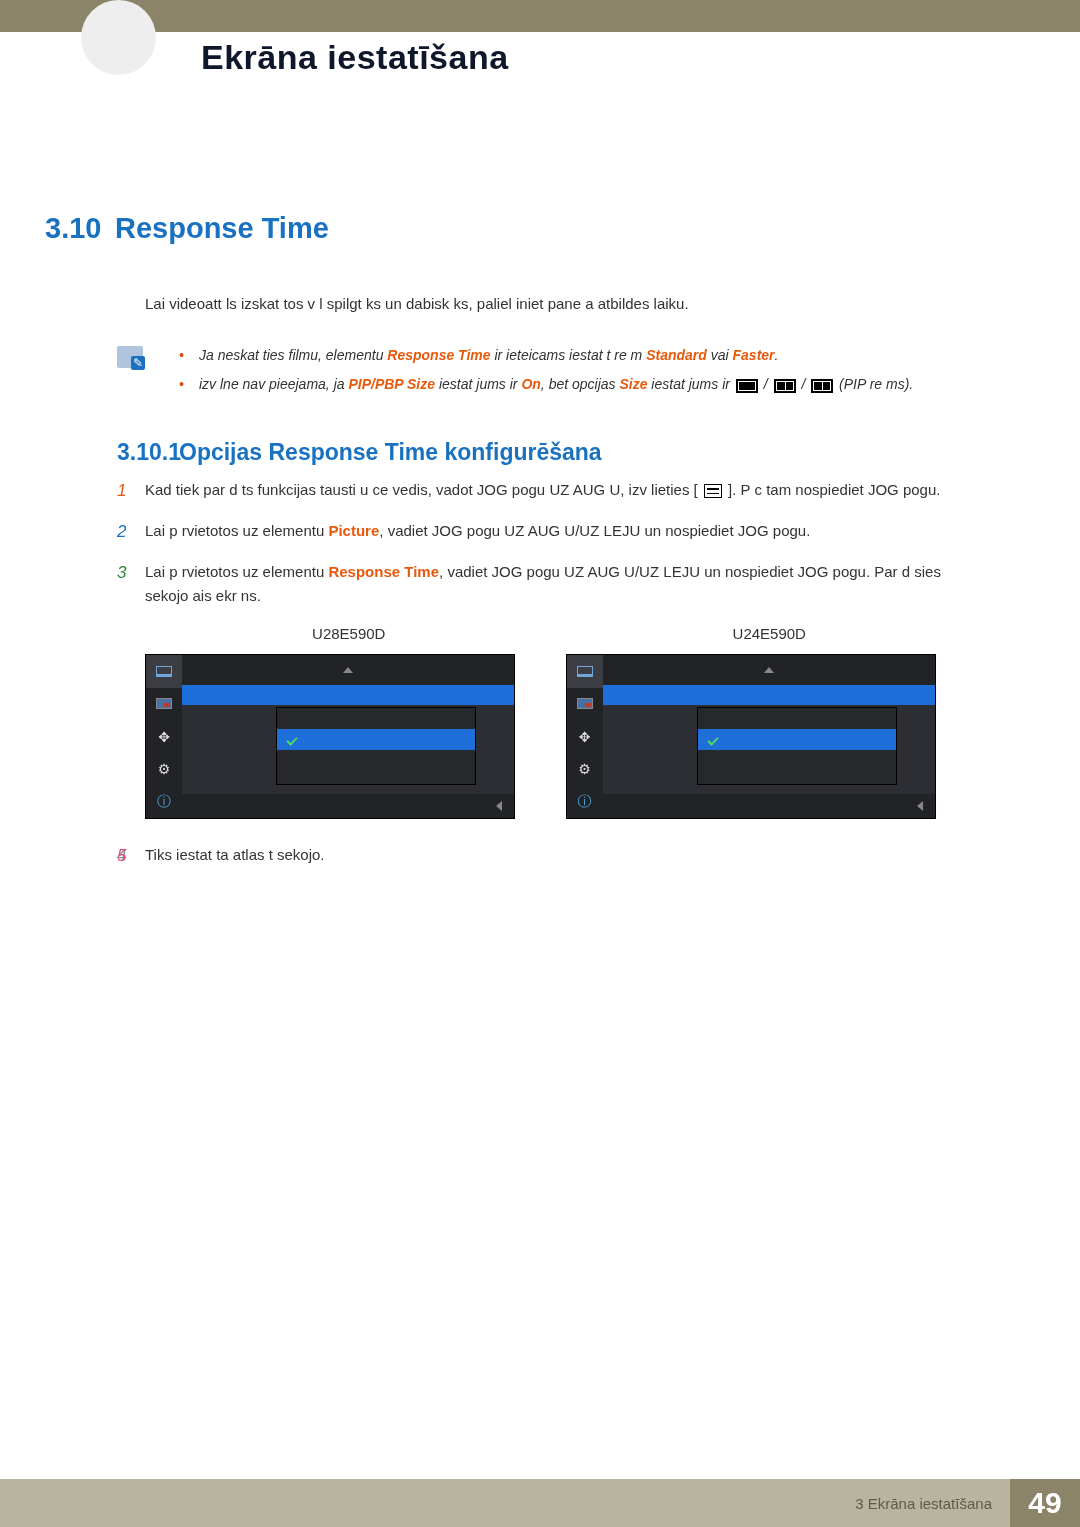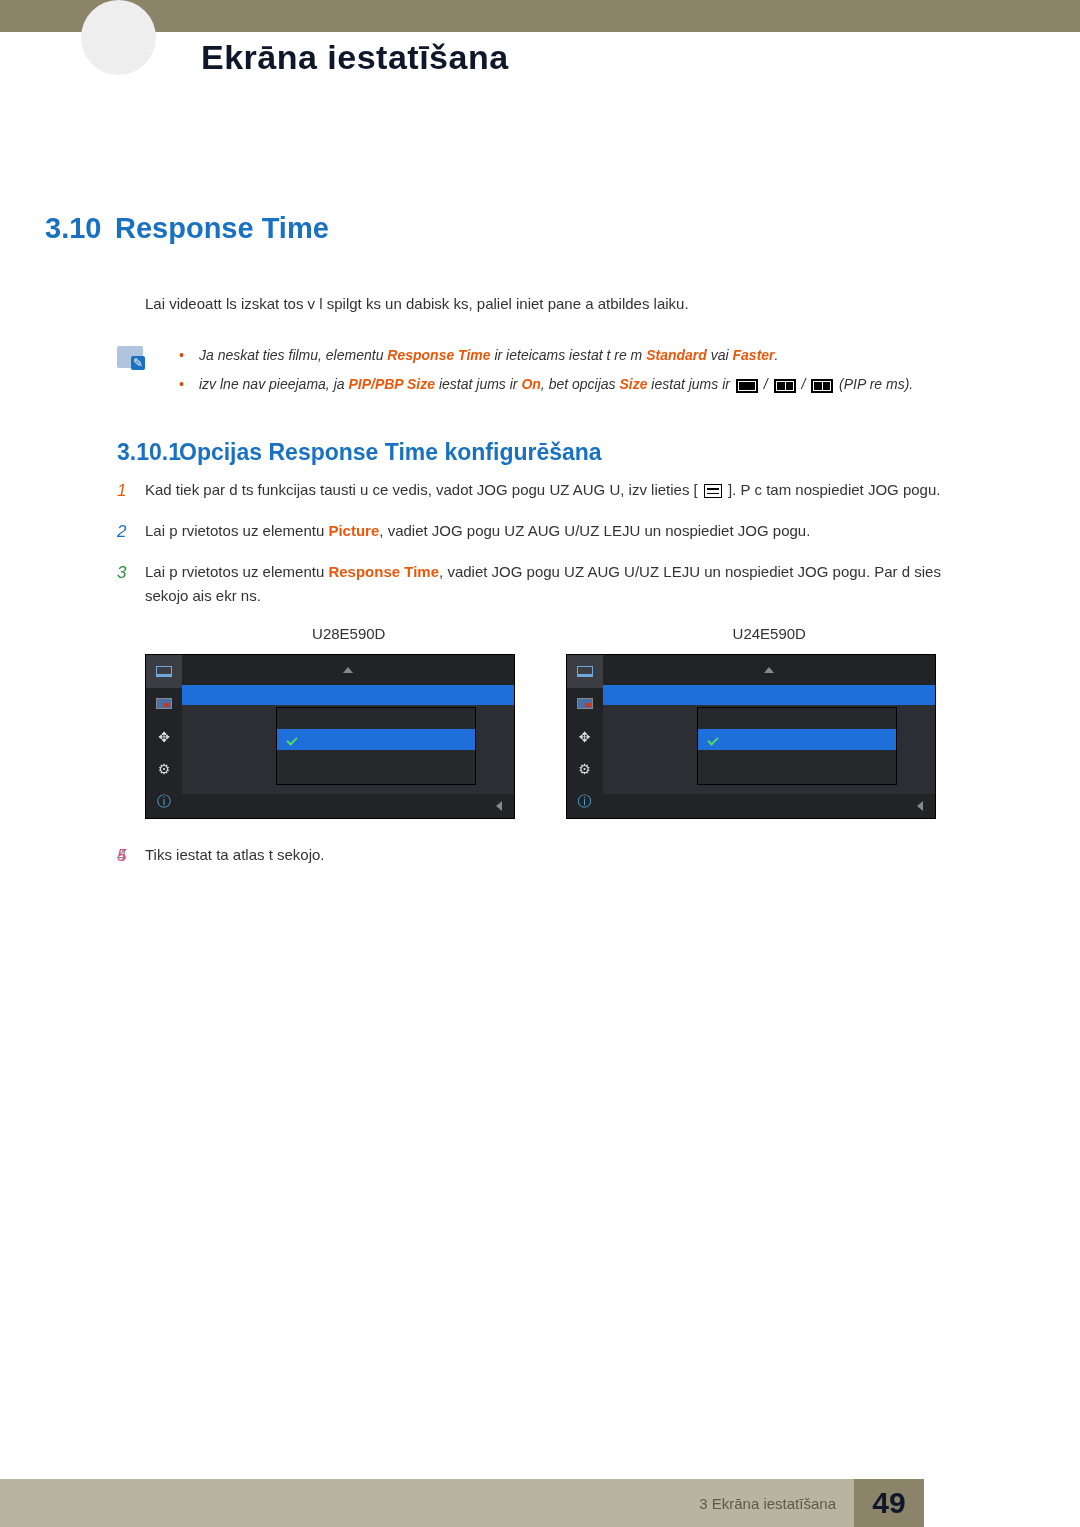--- a/index.html
+++ b/index.html
@@ -151,27 +151,27 @@
   font-size: 10px; color: #999;
 }
 .osd-panel-row.sel { background: #1e6fd9; color: #fff; }
 .check {
   display: inline-block; width: 10px; height: 6px;
   border-left: 2px solid #4cd964; border-bottom: 2px solid #4cd964;
   transform: rotate(-45deg); margin-right: 6px;
 }
 
 .footer {
-  position: fixed; bottom: 0; left: 0; width: 924px; height: 48px;
+  position: fixed; bottom: 0; left: 0; width: 1080px; height: 48px;
   display: flex; align-items: stretch; border-radius: 6px;
 }
 .footer-bar { flex: 1; background: #b9b49f; display: flex; align-items: center; justify-content: flex-end; padding-right: 18px; }
 .footer-chapter { font-size: 15px; color: #5f5a45; }
 .footer-page { width: 70px; background: #8b8468; display: flex; align-items: center; justify-content: center; }
-.footer-page span { font-size: 30px; font-weight: 600; color: #0f172a; }
+.footer-page span { font-size: 30px; font-weight: 600; color: #ffffff; }
 </style>
 </head>
 <body>
 
 <div class="top-bar"></div>
 <div class="chapter-indicator"></div>
 <div class="chapter-title">Ekrāna iestatīšana</div>
 
 <div class="content">
 

